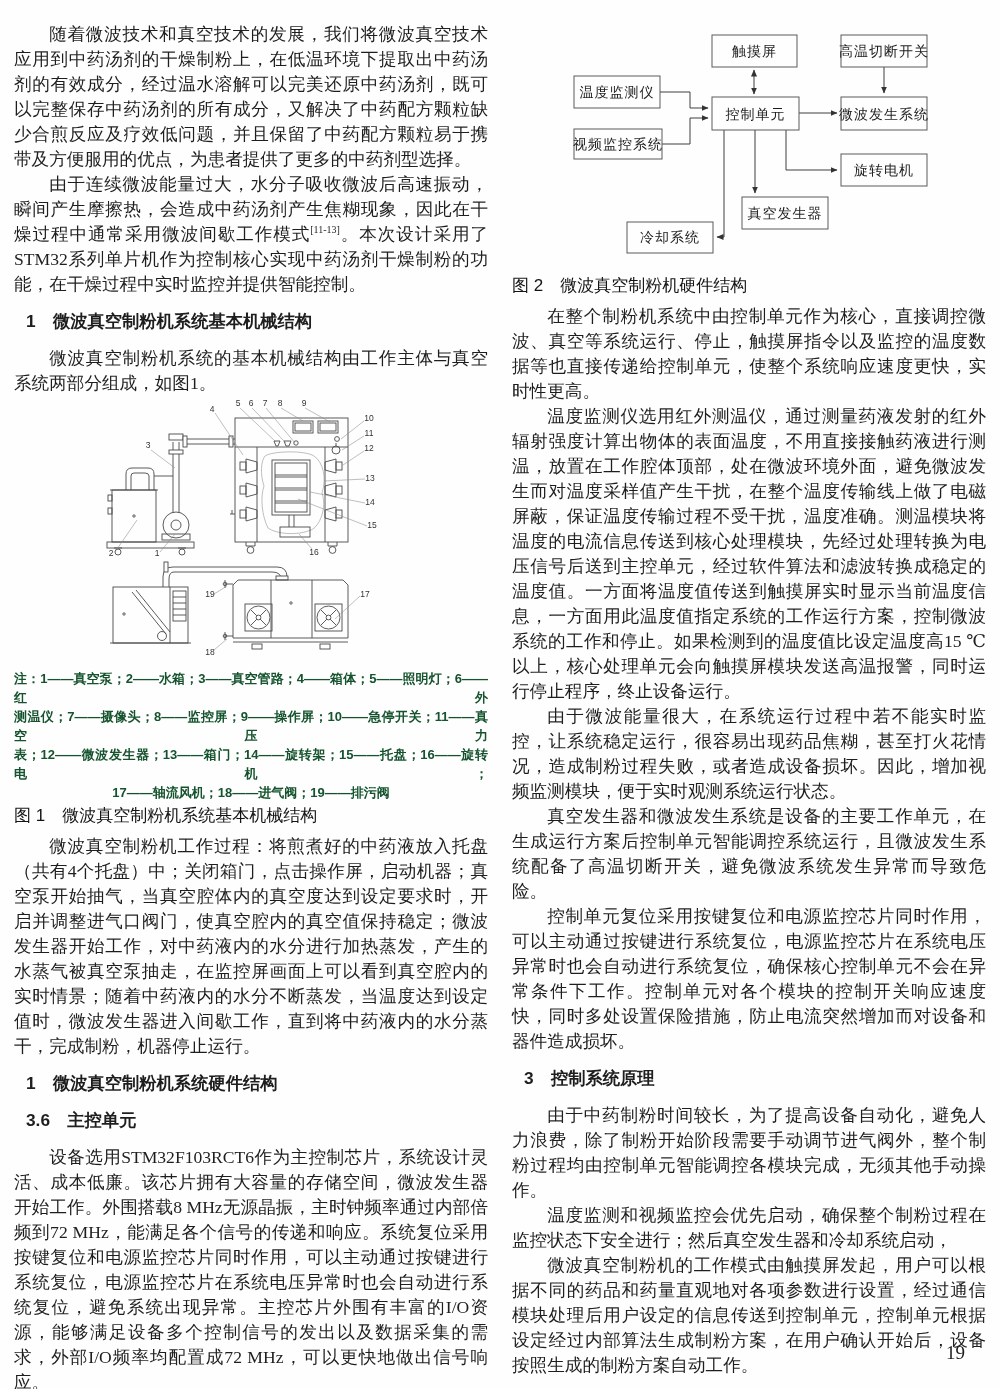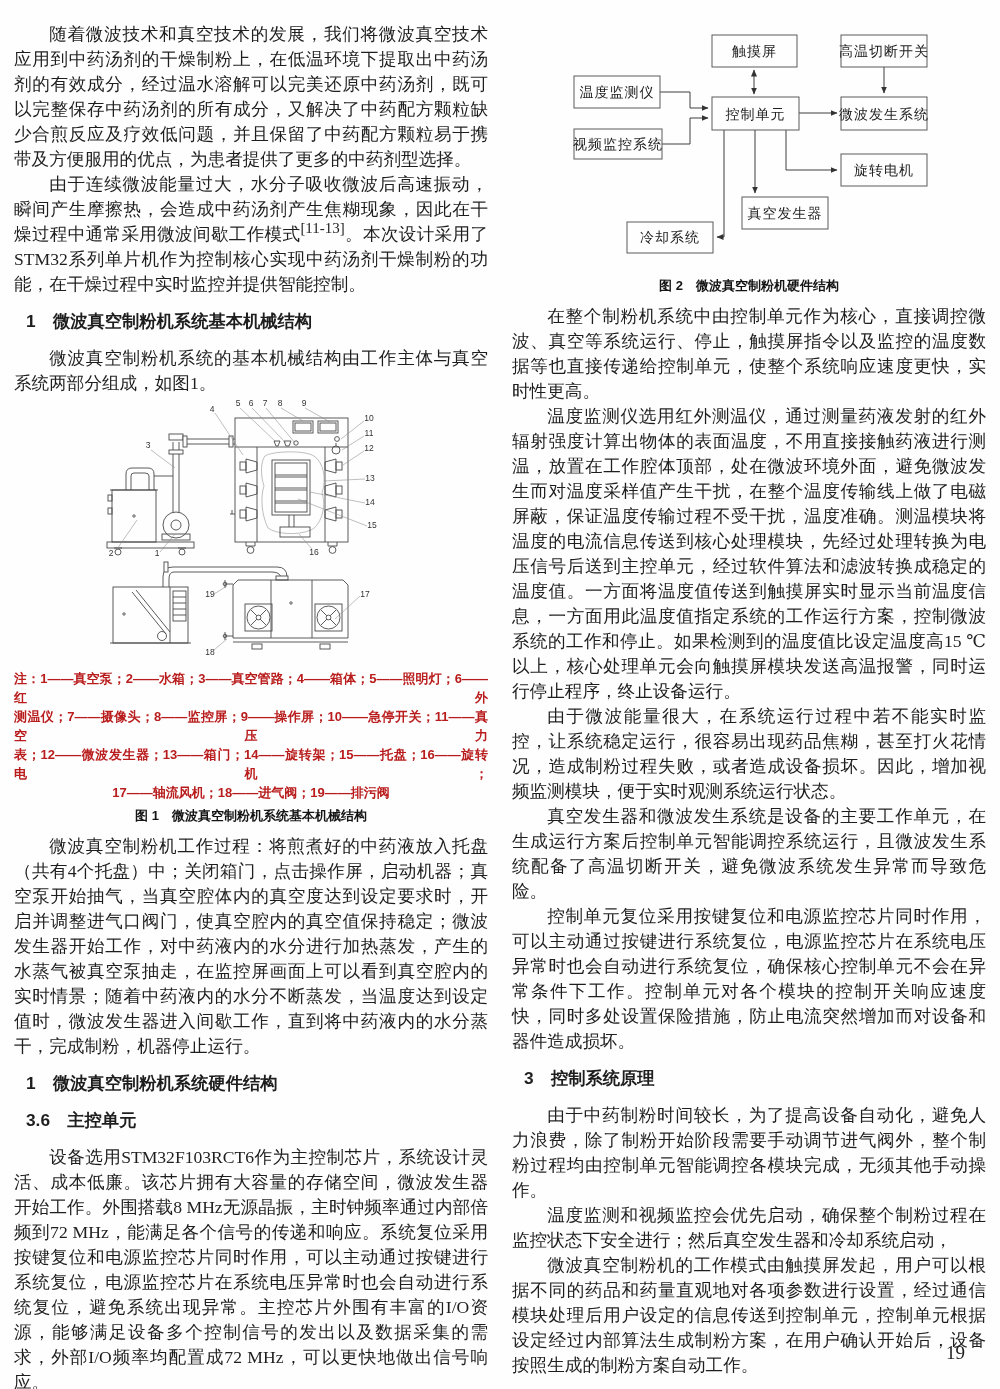--- a/index.html
+++ b/index.html
@@ -5,29 +5,29 @@
   html,body{margin:0;padding:0;}
   body{width:1000px;height:1389px;background:#fefefe;position:relative;overflow:hidden;}
   .col{position:absolute;top:22px;width:474px;color:#1e1e1e;
        font-family:"Liberation Serif","DejaVu Serif",serif;
        font-size:17.6px;line-height:25px;text-align:justify;}
   .col-left{left:14px;}
   .col-right{left:512px;}
   p.para{margin:0;text-indent:2em;}
   .sec-h{font-family:"Liberation Sans","DejaVu Sans",sans-serif;font-weight:bold;
          font-size:17.3px;line-height:25px;margin:12px;}
-  sup.ref{font-size:15px;line-height:0;vertical-align:super;}
+  sup.ref{font-size:10px;line-height:0;vertical-align:super;}
   .figwrap{margin:2px 0 0 0;}
   .figwrap svg{display:block;margin:0 auto;}
   .fig-note{font-family:"Liberation Sans","DejaVu Sans",sans-serif;font-weight:600;
-            font-size:13px;line-height:19px;margin-top:3px;color:#b91c1c;}
+            font-size:13px;line-height:19px;margin-top:3px;color:#14532d;}
   .note-line{text-align:justify;text-align-last:justify;}
   .note-line.center{text-align-last:center;}
-  .fig-caption{font-family:"Liberation Sans","DejaVu Sans",sans-serif;font-weight:bold;
-               font-size:13px;line-height:24px;text-align:center;margin:2px 0 6px 0;color:#141414;}
+  .fig-caption{font-family:"Liberation Sans","DejaVu Sans",sans-serif;font-weight:normal;
+               font-size:17px;line-height:24px;margin:2px 0 6px 0;color:#141414;}
   .page-num{position:absolute;left:946px;top:1342px;font-family:"Liberation Serif","DejaVu Serif",serif;
             font-size:19px;color:#1e1e1e;}
   
   .ln{stroke:#4a4a4a;stroke-width:0.9;fill:none;}
   .fl{stroke:#4a4a4a;stroke-width:0.9;fill:#fefefe;}
   .thin{stroke:#8a8a8a;stroke-width:0.55;fill:none;}
   .num{font-family:"Liberation Sans","DejaVu Sans",sans-serif;font-size:8.5px;fill:#333;text-anchor:middle;}
   
   .f2box{fill:#fefefe;stroke:#5a5a5a;stroke-width:1;}
   .f2lbl{font-family:"Liberation Serif","DejaVu Serif",serif;font-size:14px;fill:#1d1d1d;

